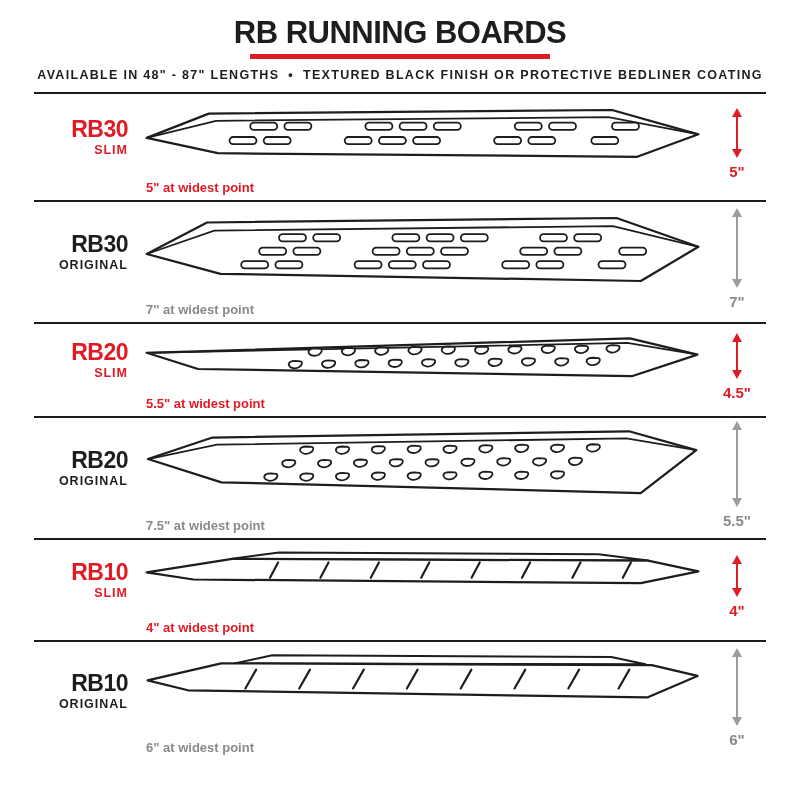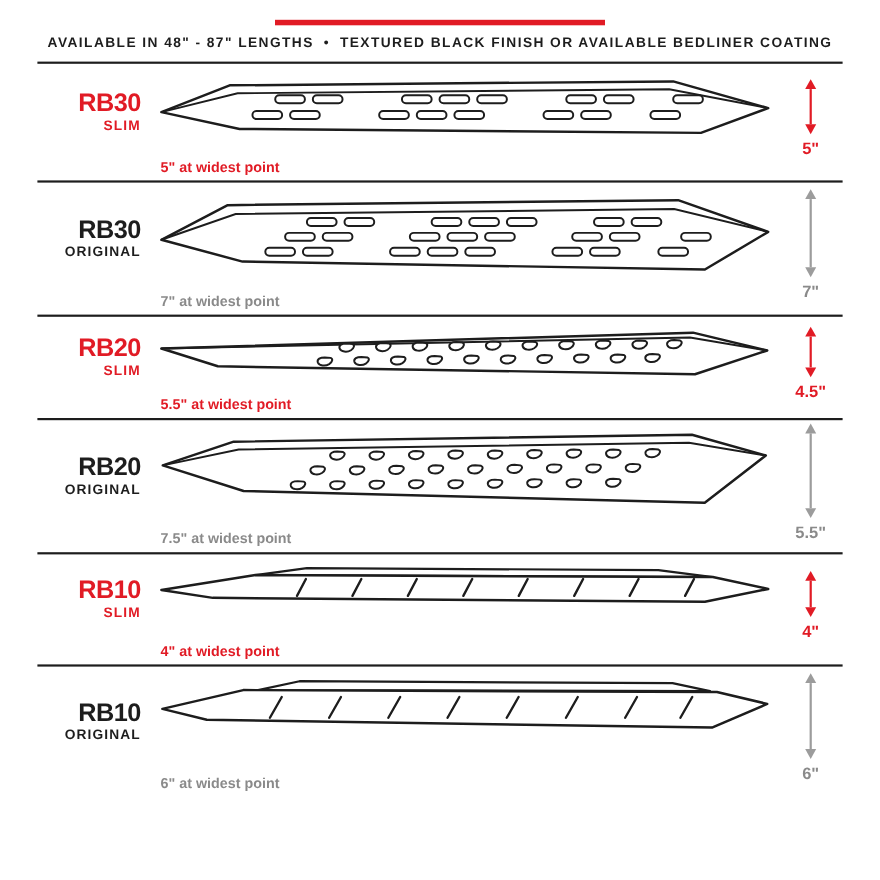--- a/index.html
+++ b/index.html
@@ -103,23 +103,24 @@
   .height-label { font-size: 15px; font-weight: bold; }
   .row.slim .height-label { color: var(--red); }
   .row.original .height-label { color: var(--graytext); }
 </style>
 </head>
 <body>
 
 <div class="page">
 
   <header>
+    <h1>RB RUNNING BOARDS</h1>
     <div class="title-underline"></div>
     <div class="subtitle">
-      <span>AVAILABLE IN 48" - 87" LENGTHS</span><span class="bullet">•</span><span>TEXTURED BLACK FINISH OR AVAILABLE BEDLINER COATING</span>
+      <span>AVAILABLE IN 48" - 87" LENGTHS</span><span class="bullet">•</span><span>TEXTURED BLACK FINISH OR PROTECTIVE BEDLINER COATING</span>
     </div>
   </header>
 
   <section class="row slim r1">
     <div class="label-cell">
       <div class="model">RB30</div>
       <div class="variant">SLIM</div>
     </div>
     <div class="draw-cell">
       <svg class="board" width="558" height="72" viewBox="0 0 620 80">

